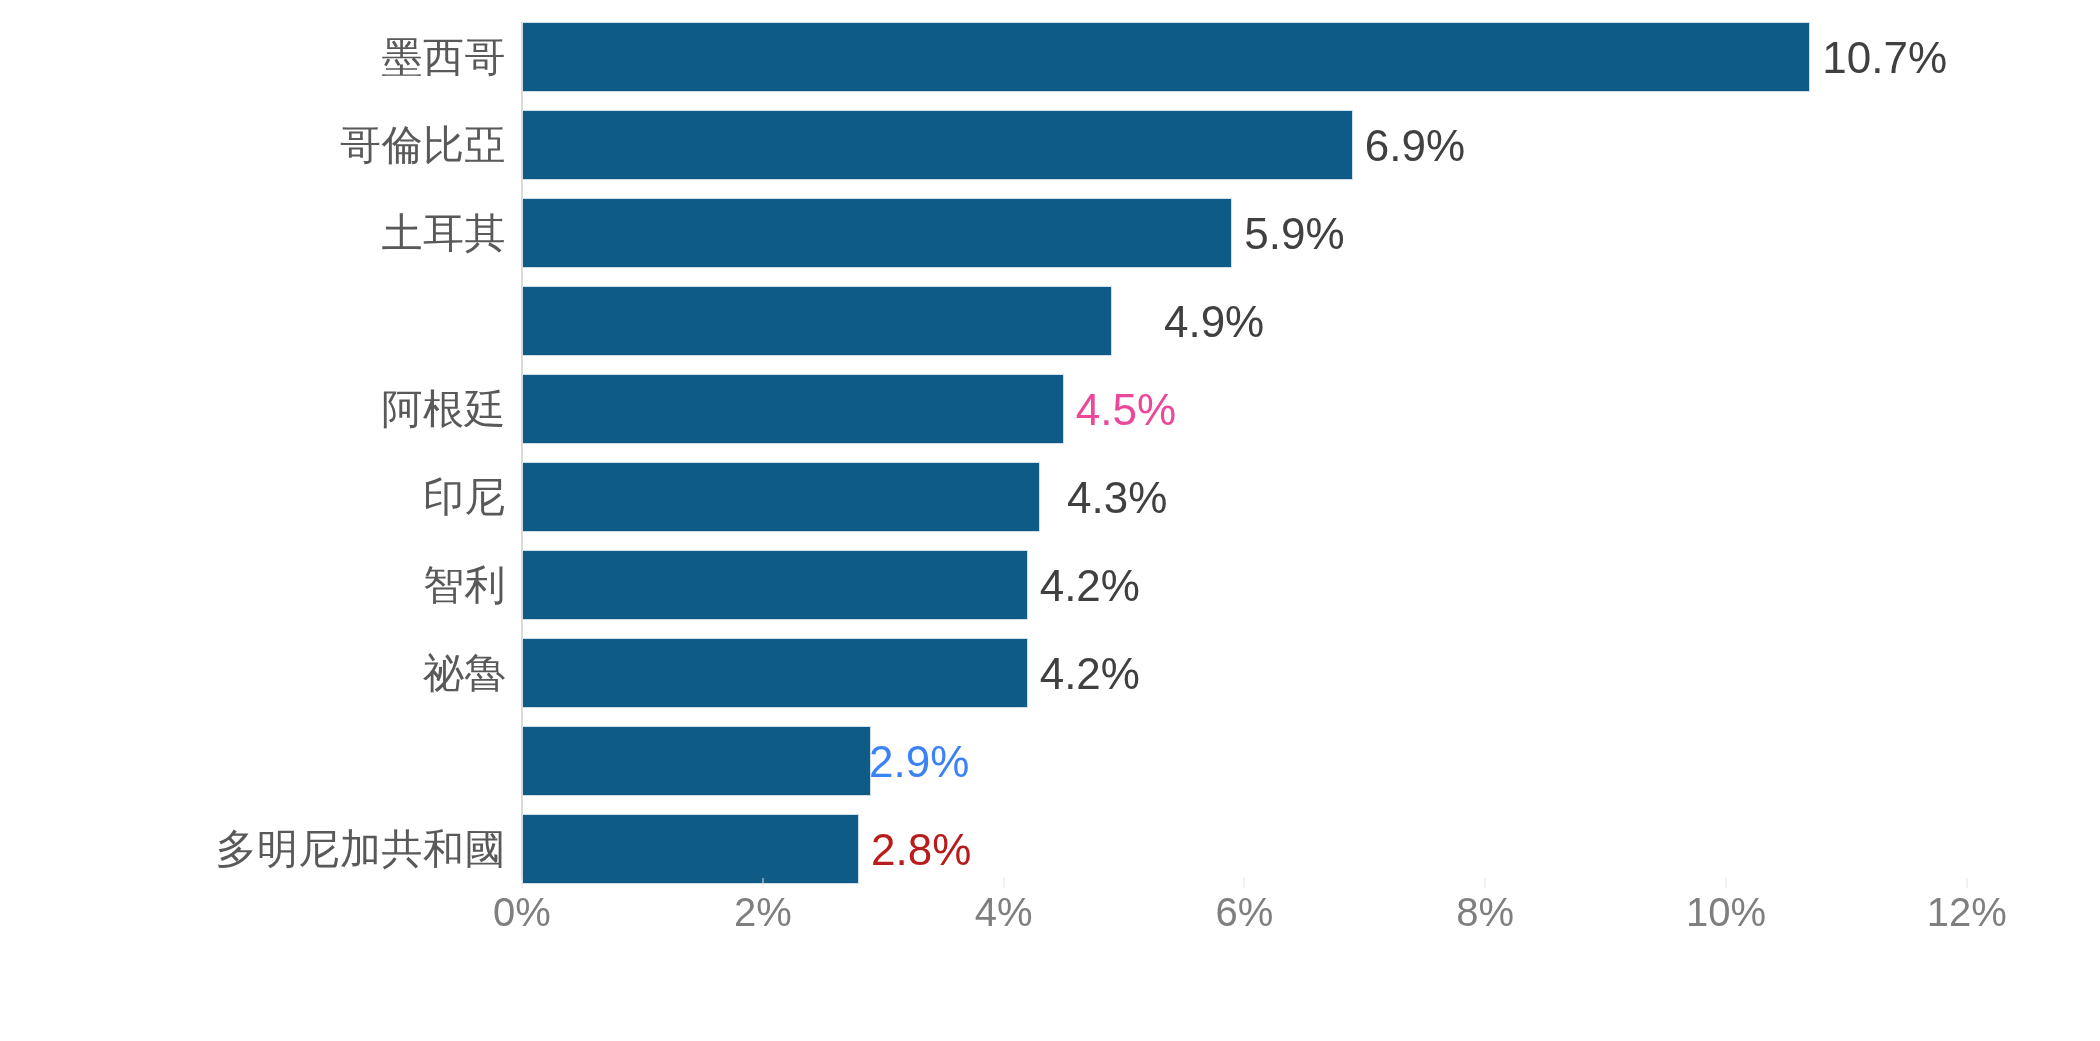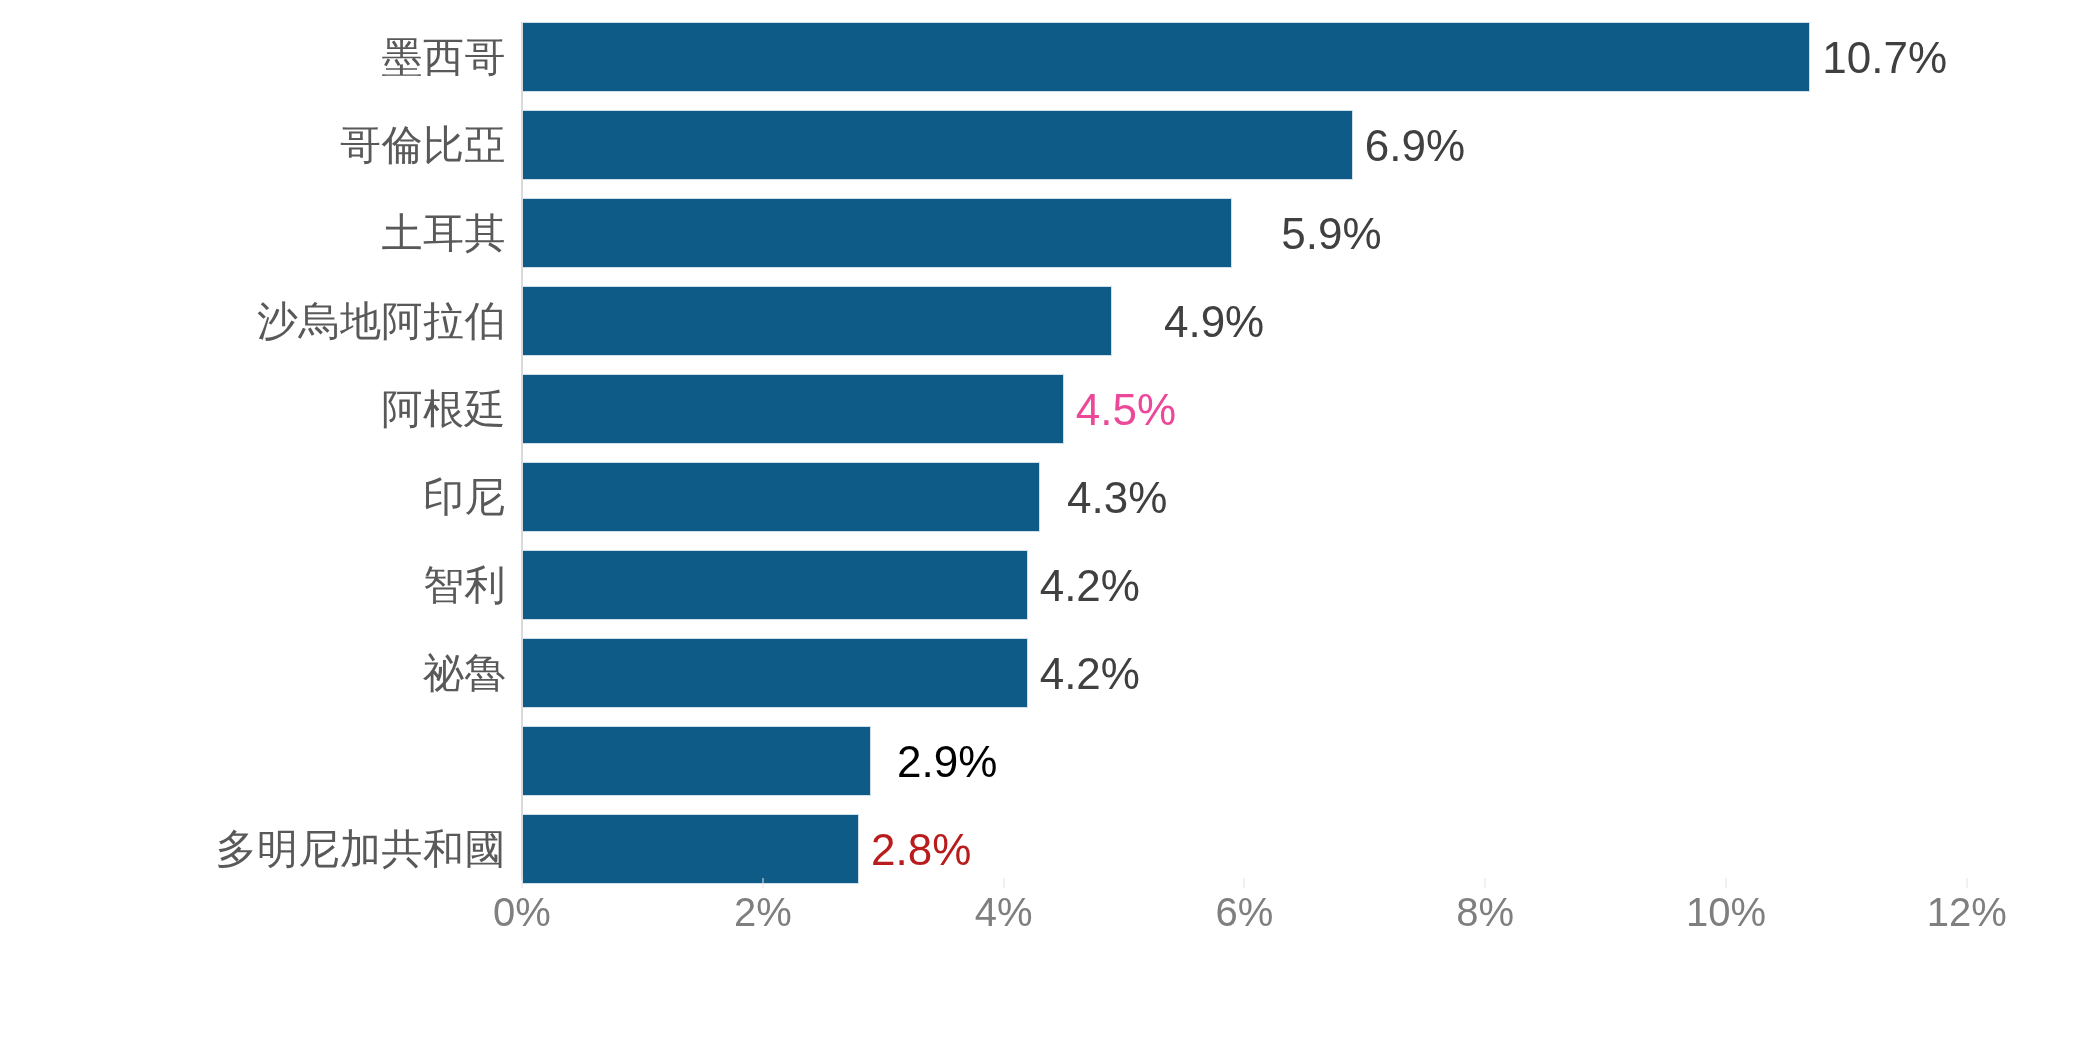--- a/index.html
+++ b/index.html
@@ -139,25 +139,24 @@
           <div class="cat-label">哥倫比亞</div>
           <div class="bar-track">
             <div class="bar" style="width: 830.76px; background: rgb(15, 91, 135);"></div>
             <div class="val-label" style="left: 830.76px; color: rgb(64, 64, 64);">6.9%</div>
           </div>
         </div>
         <div class="bar-row">
           <div class="cat-label">土耳其</div>
           <div class="bar-track">
             <div class="bar" style="width: 710.36px; background: rgb(15, 91, 135);"></div>
-            <div class="val-label" style="left: 710.36px; color: rgb(64, 64, 64); margin-left: 37px;">5.9%</div>
-          </div>
-        </div>
-        <div class="bar-row">
-          <div class="cat-label">沙烏地阿拉伯</div>
+            <div class="val-label" style="left: 710.36px; color: rgb(64, 64, 64);">5.9%</div>
+          </div>
+        </div>
+        <div class="bar-row">
           <div class="bar-track">
             <div class="bar" style="width: 589.96px; background: rgb(15, 91, 135);"></div>
             <div class="val-label" style="left: 589.96px; color: rgb(64, 64, 64); margin-left: 40px;">4.9%</div>
           </div>
         </div>
         <div class="bar-row">
           <div class="cat-label">阿根廷</div>
           <div class="bar-track">
             <div class="bar" style="width: 541.8px; background: rgb(15, 91, 135);"></div>
             <div class="val-label" style="left: 541.8px; color: #ec4899;">4.5%</div>
@@ -180,21 +179,21 @@
         <div class="bar-row">
           <div class="cat-label">祕魯</div>
           <div class="bar-track">
             <div class="bar" style="width: 505.68px; background: rgb(15, 91, 135);"></div>
             <div class="val-label" style="left: 505.68px; color: rgb(64, 64, 64);">4.2%</div>
           </div>
         </div>
         <div class="bar-row">
           <div class="bar-track">
             <div class="bar" style="width: 349.16px; background: rgb(15, 91, 135);"></div>
-            <div class="val-label" style="left: 363px; color: #000000;">2.9%</div>
+            <div class="val-label" style="left: 335px; color: #3b82f6;">2.9%</div>
           </div>
         </div>
         <div class="bar-row">
           <div class="cat-label">多明尼加共和國</div>
           <div class="bar-track">
             <div class="bar" style="width: 337.12px; background: rgb(15, 91, 135);"></div>
             <div class="val-label" style="left: 337.12px; color: #b91c1c;">2.8%</div>
           </div>
         </div>
       </div>

